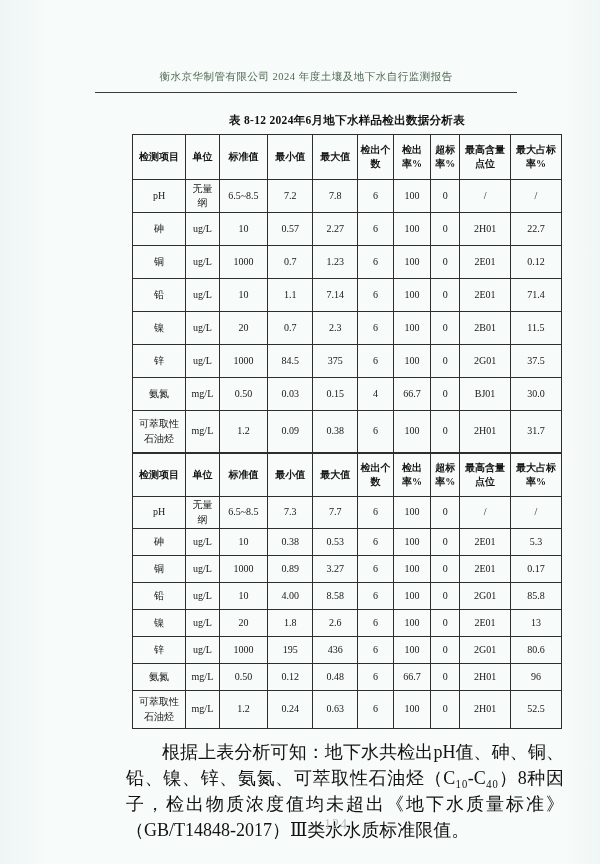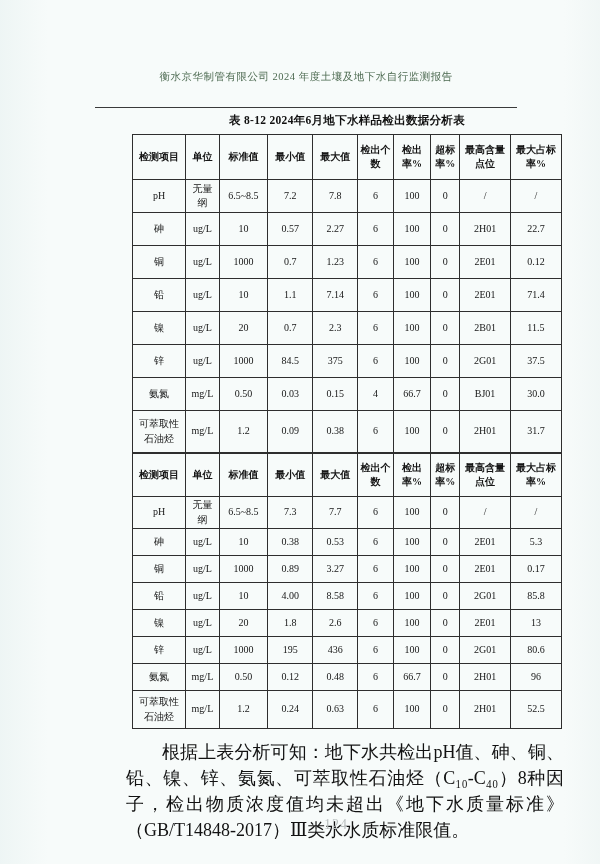--- a/index.html
+++ b/index.html
@@ -18,21 +18,21 @@
   }
   
   .page::before{
     content:"";position:absolute;inset:0;pointer-events:none;
     background:linear-gradient(90deg,rgba(210,228,228,.25) 0%,rgba(255,255,255,0) 8%,rgba(255,255,255,0) 94%,rgba(215,228,228,.2) 100%);
   }
   .header{
     position:absolute;top:70px;left:95px;width:422px;
     text-align:center;
     border-bottom:1.3px solid #3a3a3a;
-    padding-bottom:23px;
+    padding-bottom:8px;
   }
   .header-text{
     font-size:10.5px;
     letter-spacing:.5px;
     color:var(--header-text,#4e6b52);
     white-space:nowrap;
   }
   .content{
     position:absolute;top:106px;left:88px;width:430px;padding-left:44px;
   }

